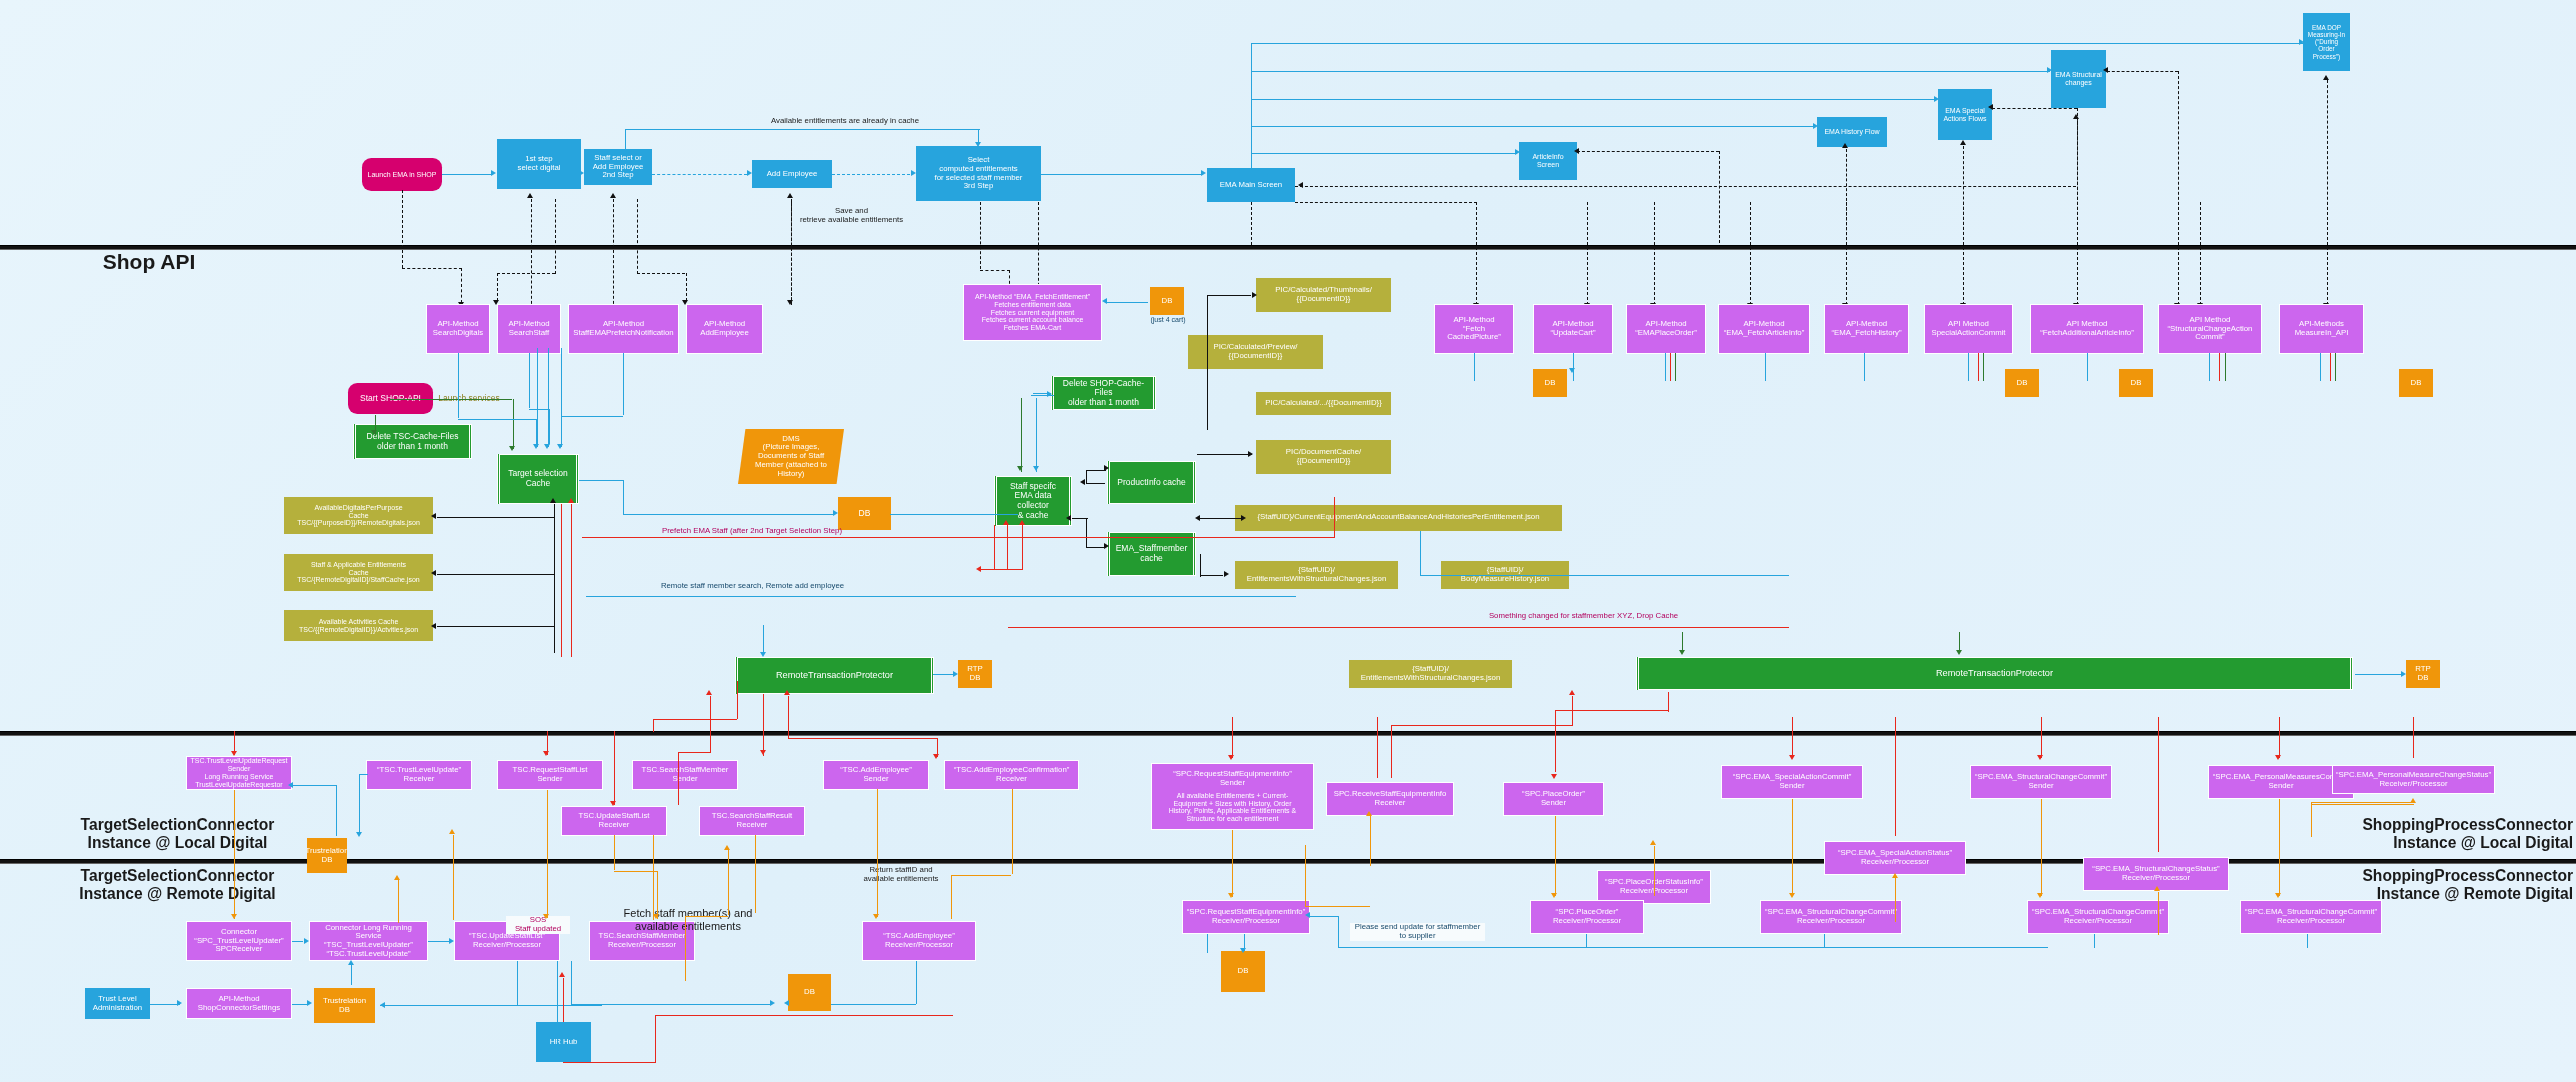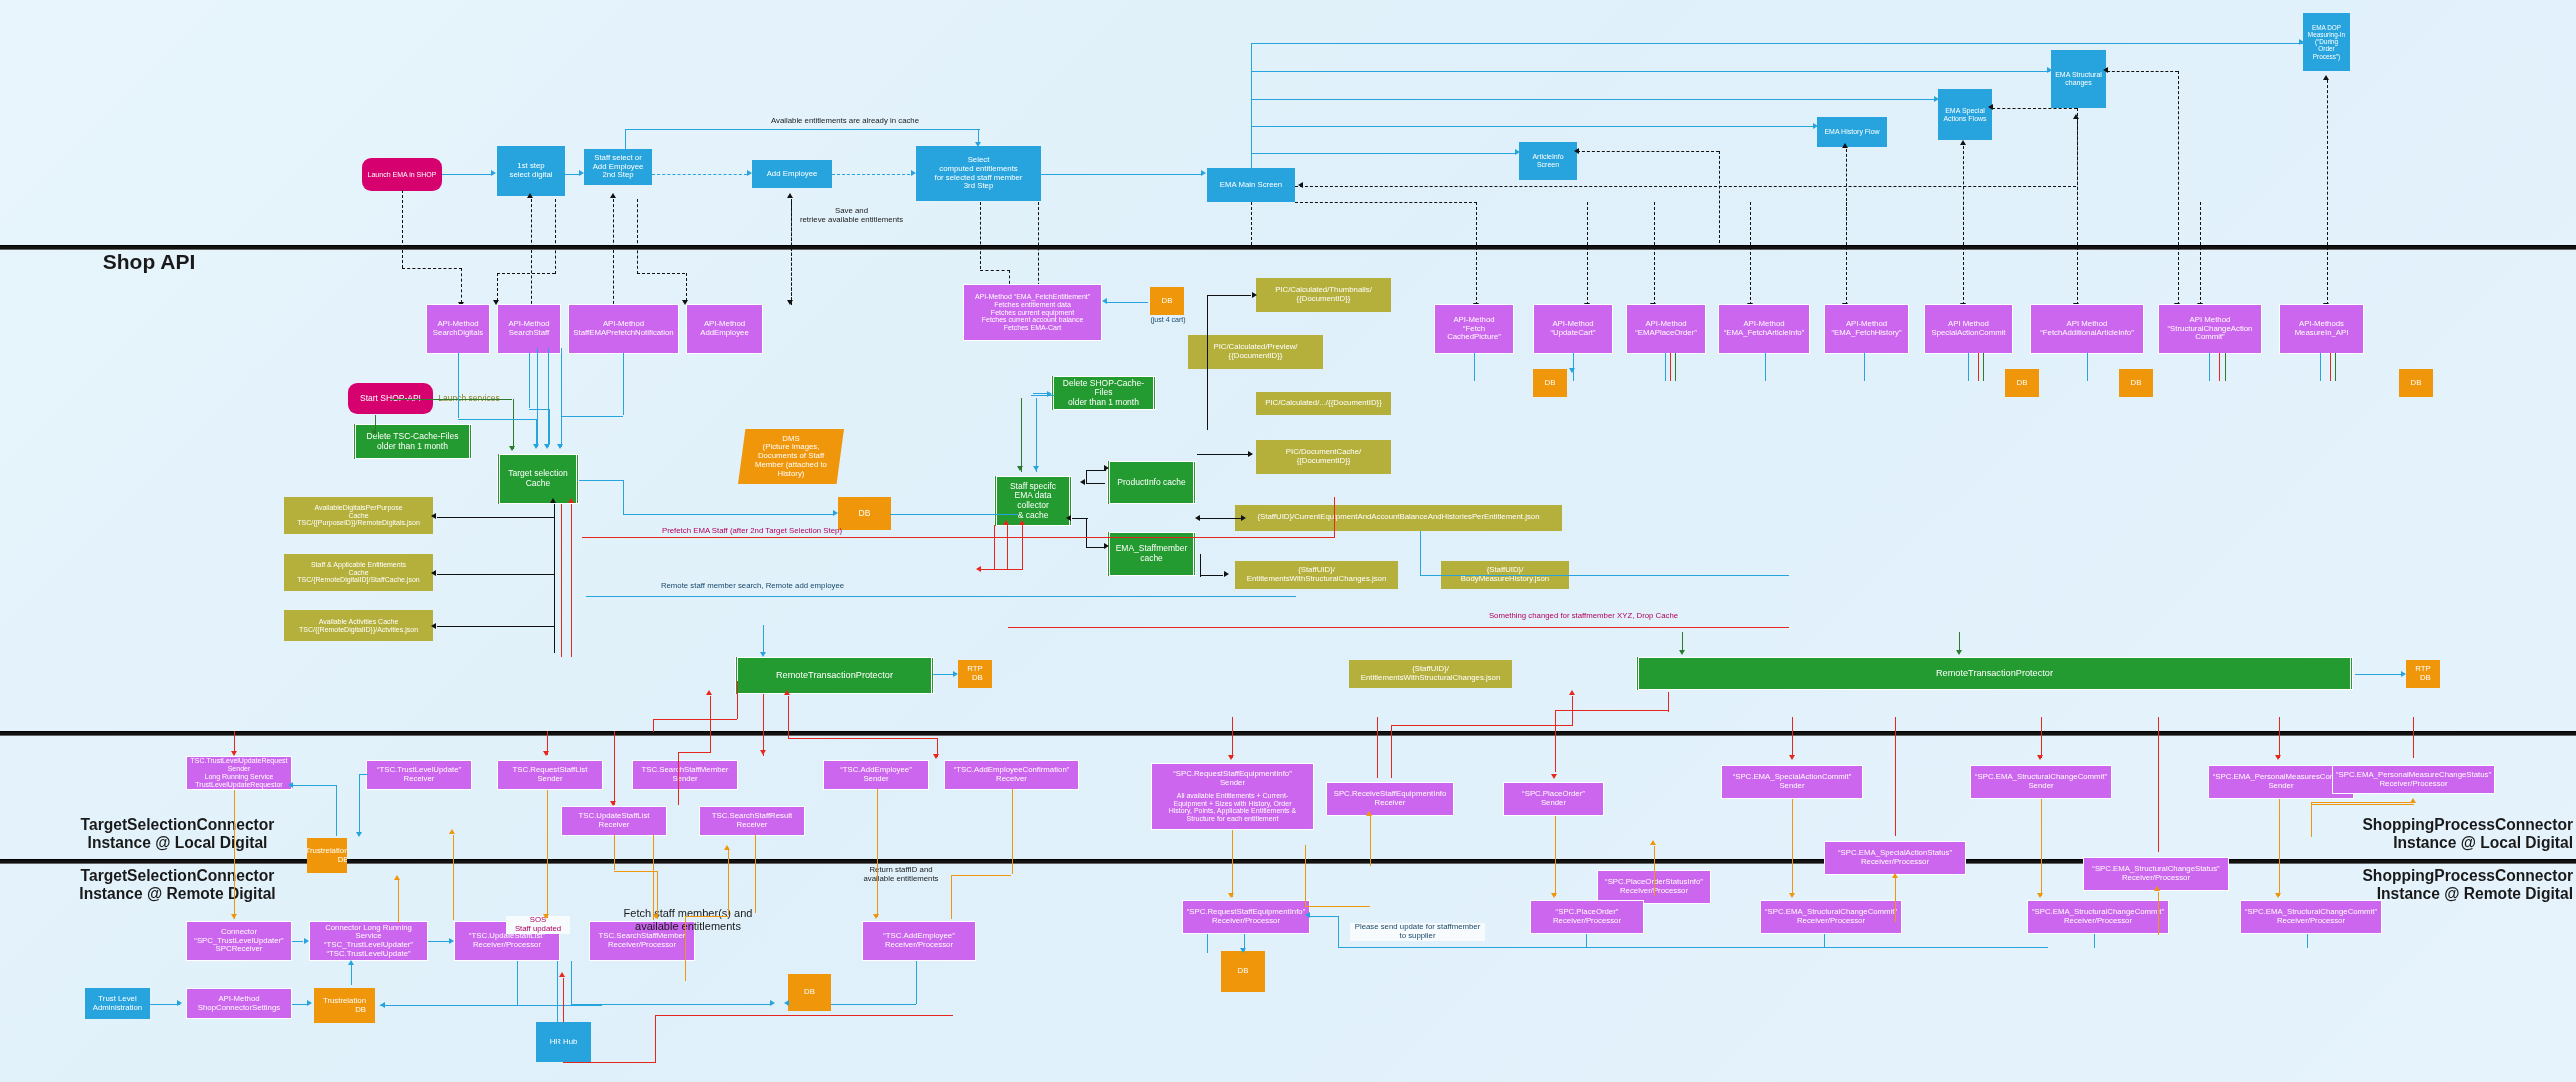--- a/index.html
+++ b/index.html
@@ -15,21 +15,21 @@
   .green{background:#239b30;border:0.7px solid #ffffff;}
   .green.bars{border-left:3.5px double #ffffff;border-right:3.5px double #ffffff;}
   .pink{background:#d6006e;border-radius:9.2px;}
   .olive{background:#b5b03c;}
   .olive::after{content:"";position:absolute;left:0;right:0;bottom:-6.4px;height:11.4px;
     background:#b5b03c;
     -webkit-mask:radial-gradient(ellipse 52% 110% at 26% 0%,#000 49%,transparent 50%),
        radial-gradient(ellipse 52% 110% at 76% 100%,transparent 49%,#000 50%);
     -webkit-mask-composite:source-over;}
   .olivewrap{position:absolute;}
-  .orangedb{background:#f0960a;text-align:right;}
+  .orangedb{background:#f0960a;}
   .orangedb::after{content:"";position:absolute;left:0;right:0;bottom:-5px;height:9.2px;
     background:#f0960a;
     -webkit-mask:radial-gradient(ellipse 52% 110% at 26% 0%,#000 49%,transparent 50%),
        radial-gradient(ellipse 52% 110% at 76% 100%,transparent 49%,#000 50%);}
   .para{background:#f0960a;}
   .lbl{position:absolute;color:#1a1a1a;text-align:center;line-height:1.15;}
   .lbl.white{background:#f7fbfd;margin-left:16px;}
   .lbl.mag{color:#b3005e;}
   .lbl.navy{color:#16496b;}
   .lbl.olivec{color:#8a7f1c;}
@@ -52,21 +52,21 @@
 <div id="canvas">
     <div class="swim" style="top:245px;"></div>
     <div class="swim" style="top:731px;"></div>
     <div class="swim" style="top:859px;"></div>
     <div class="lbl " style="left: 7px; top: 250px; width: 284px; font-size: 21px; font-weight: bold;">Shop API</div>
     <div class="lbl " style="left: 7px; top: 816px; width: 341px; font-size: 15.6px; font-weight: bold;">TargetSelectionConnector<br>Instance @ Local Digital</div>
     <div class="lbl " style="left: 7px; top: 867px; width: 341px; font-size: 15.6px; font-weight: bold;">TargetSelectionConnector<br>Instance @ Remote Digital</div>
     <div class="lbl " style="left: 2243px; top: 816px; width: 330px; font-size: 15.6px; text-align: right; font-weight: bold;">ShoppingProcessConnector<br>Instance @ Local Digital</div>
     <div class="lbl " style="left: 2243px; top: 867px; width: 330px; font-size: 15.6px; text-align: right; font-weight: bold;">ShoppingProcessConnector<br>Instance @ Remote Digital</div>
     <div class="node pink" style="left:362px;top:158px;width:80px;height:33px;font-size:7px;">Launch EMA in SHOP</div>
-    <div class="node blue" style="left:497px;top:146px;width:68px;height:50px;font-size:7.8px;">1st step<br>select digital</div>
+    <div class="node blue" style="left:497px;top:139px;width:84px;height:50px;font-size:7.8px;">1st step<br>select digital</div>
     <div class="node blue" style="left:584px;top:149px;width:68px;height:36px;font-size:7.8px;">Staff select or<br>Add Employee<br>2nd Step</div>
     <div class="node blue" style="left:752px;top:160px;width:80px;height:28px;font-size:7.8px;">Add Employee</div>
     <div class="node blue" style="left:916px;top:146px;width:125px;height:55px;font-size:7.8px;">Select<br>computed entitlements<br>for selected staff member<br>3rd Step</div>
     <div class="node blue" style="left:1207px;top:168px;width:88px;height:34px;font-size:7.8px;">EMA Main Screen</div>
     <div class="node blue" style="left:1519px;top:142px;width:58px;height:38px;font-size:7px;">ArticleInfo<br>Screen</div>
     <div class="node blue" style="left:1817px;top:117px;width:70px;height:30px;font-size:7px;">EMA History Flow</div>
     <div class="node blue" style="left:1938px;top:89px;width:54px;height:51px;font-size:7px;">EMA Special<br>Actions Flows</div>
     <div class="node blue" style="left:2051px;top:50px;width:55px;height:58px;font-size:7px;">EMA Structural<br>changes</div>
     <div class="node blue" style="left:2303px;top:12.8px;width:47px;height:58px;font-size:6.4px;">EMA DOP<br>Measuring-In<br>(“During Order<br>Process”)</div>
     <div class="lbl " style="left:710px;top:117px;width:270px;font-size:7.8px;">Available entitlements are already in cache</div>

